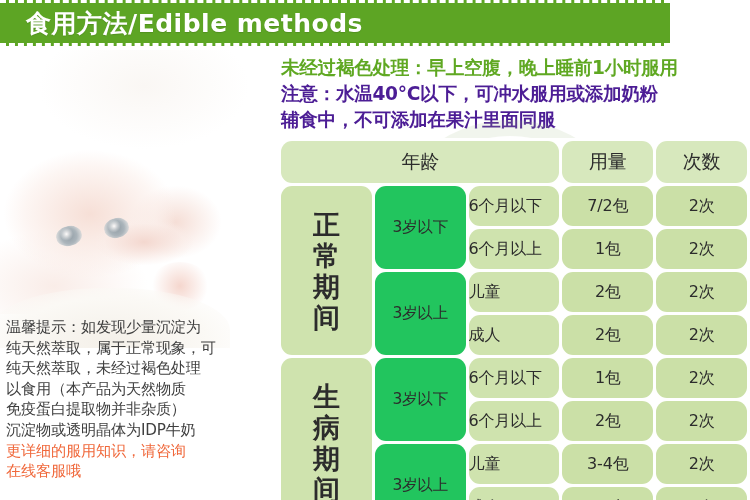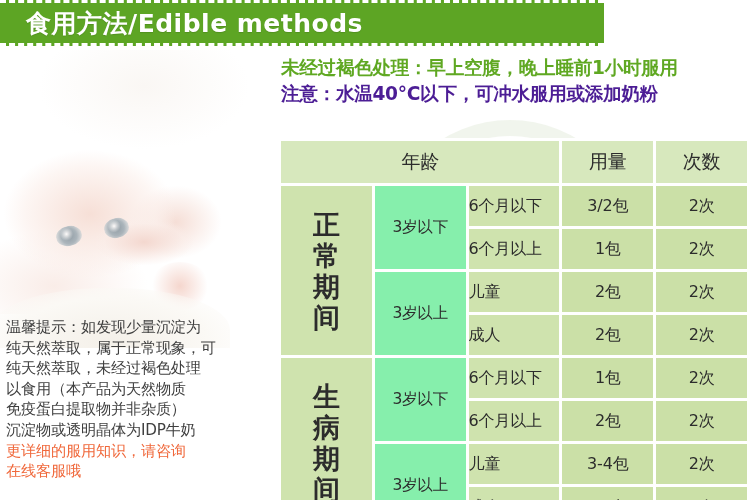--- a/index.html
+++ b/index.html
@@ -17,21 +17,21 @@
     width: 750px;
     height: 500px;
     background: #ffffff;
     overflow: hidden;
   }
 
   
   .header-bar {
     position: absolute;
     left: 0; top: 0;
-    width: 604px;
+    width: 670px;
     height: 46px;
     background: #5da524;
     border-top: 3px dashed #ffffff;
     border-bottom: 3px dashed #ffffff;
     display: flex;
     align-items: center;
   }
   .header-title {
     color: #ffffff;
     font-size: 25px;
@@ -136,36 +136,37 @@
     table-layout: fixed;
   }
   .dose-table td {
     background: #cbe0a7;
     color: #2c2c2c;
     font-size: 16px;
     text-align: center;
     vertical-align: middle;
     padding: 0;
     letter-spacing: -0.2px;
+    border-radius: 11px;
   }
   .dose-table td.head {
     background: #d7e8bd;
     font-size: 19px;
     height: 42px;
   }
   .dose-table td.period {
     background: #cfe3ae;
     font-size: 27px;
     font-weight: bold;
     line-height: 31px;
     width: 40px;
     letter-spacing: 0;
   }
   .dose-table td.agegrp {
-    background: #86efac;
+    background: #22c55e;
     font-size: 15.5px;
     line-height: 21px;
     width: 44px;
   }
   .dose-table td.agelabel {
     background: #cfe3ae;
     text-align: left;
     width: 134px;
   }
   .dose-table td.amount { width: 122px; }
@@ -217,20 +218,21 @@
     <p>以食用（本产品为天然物质</p>
     <p>免疫蛋白提取物并非杂质）</p>
     <p>沉淀物或透明晶体为IDP牛奶</p>
     <p class="accent">更详细的服用知识，请咨询</p>
     <p class="accent">在线客服哦</p>
   </div>
 
   <div class="notes">
     <div class="line green">未经过褐色处理：早上空腹，晚上睡前1小时服用</div>
     <div class="line red">注意：水温40°C以下，可冲水服用或添加奶粉</div>
+    <div class="line red">辅食中，不可添加在果汁里面同服</div>
   </div>
 
   <div class="wm-circle"></div>
   <div class="watermark">健康是力量之源泉</div>
 
   <table class="dose-table">
     <tbody>
       <tr>
         <td class="head" colspan="3">年龄</td>
         <td class="head">用量</td>
@@ -239,21 +241,21 @@
 
       <tr class="body-row">
         <td class="period" rowspan="4">
             <div>正</div>
             <div>常</div>
             <div>期</div>
             <div>间</div>
           </td>
         <td class="agegrp" rowspan="2">3岁以下</td>
         <td class="agelabel">6个月以下</td>
-        <td class="amount">3/2包</td>
+        <td class="amount">7/2包</td>
         <td class="times">2次</td>
       </tr>
       <tr class="body-row">
         <td class="agelabel">6个月以上</td>
         <td class="amount">1包</td>
         <td class="times">2次</td>
       </tr>
       <tr class="body-row">
         <td class="agegrp" rowspan="2">3岁以上</td>
         <td class="agelabel">儿童</td>

